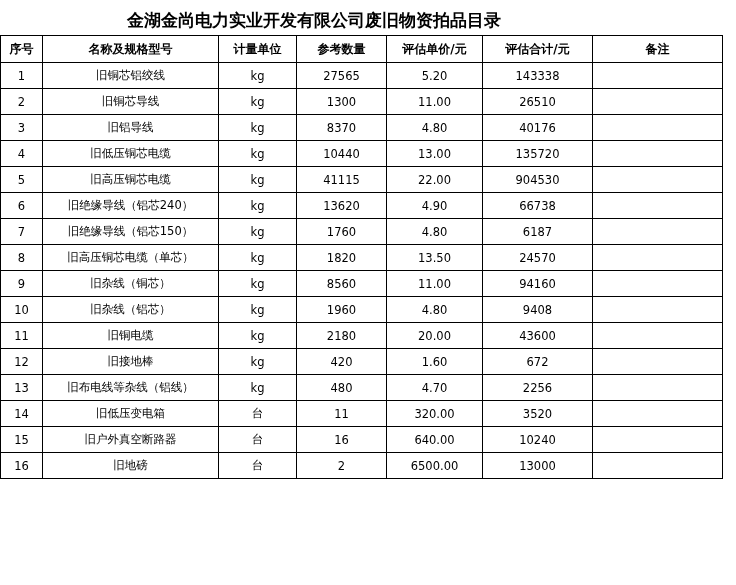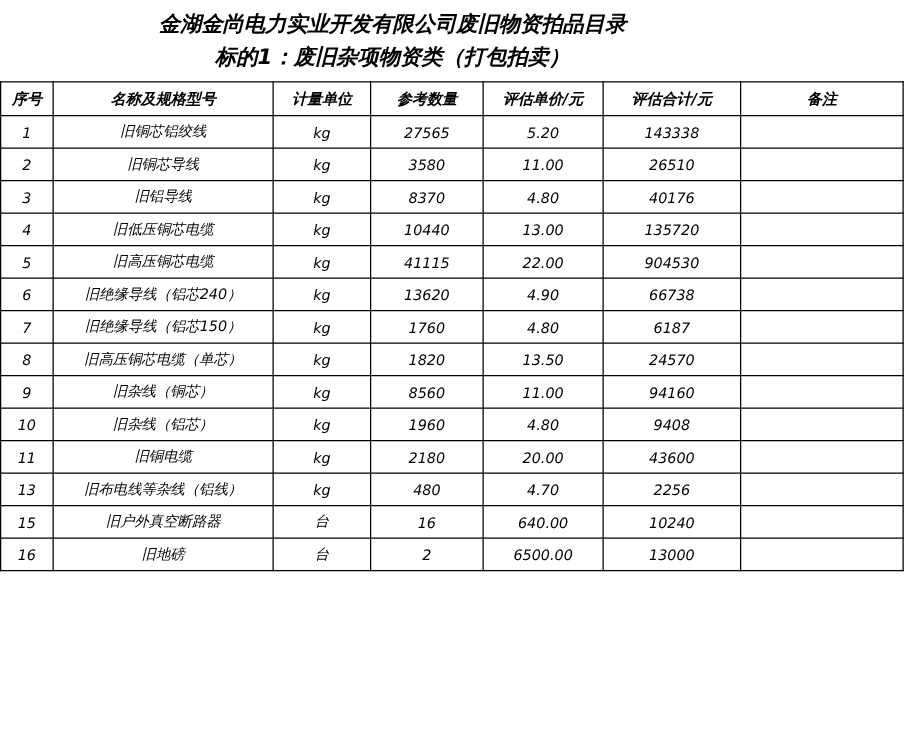--- a/index.html
+++ b/index.html
@@ -11,21 +11,20 @@
     width: 736px;
     height: 585px;
     font-family: "DejaVu Sans", "Liberation Sans", sans-serif;
     color: #000000;
     overflow: hidden;
   }
   .page {
     width: 628px;
     box-sizing: border-box;
     padding: 0;
-    font-style: italic;
   }
   .doc-title {
     text-align: center;
     font-size: 17px;
     font-weight: bold;
     letter-spacing: 0px;
     margin-top: 9px;
     margin-bottom: 4px;
     line-height: 22px;
   }
@@ -71,21 +70,20 @@
   col.w-price { width: 96px; }
   col.w-total { width: 110px; }
   col.w-remark { width: 130px; }
 </style>
 </head>
 <body>
 
 <div class="page">
 
   <div class="doc-title">金湖金尚电力实业开发有限公司废旧物资拍品目录</div>
-  <div class="doc-subtitle">标的1：废旧杂项物资类（打包拍卖）</div>
 
   <table class="main-table">
     <colgroup>
       <col class="w-idx">
       <col class="w-name">
       <col class="w-unit">
       <col class="w-qty">
       <col class="w-price">
       <col class="w-total">
       <col class="w-remark">
@@ -108,21 +106,21 @@
         <td class="c-unit">kg</td>
         <td class="c-qty">27565</td>
         <td class="c-price">5.20</td>
         <td class="c-total">143338</td>
         <td class="c-remark"></td>
       </tr>
       <tr>
         <td class="c-idx">2</td>
         <td class="c-name">旧铜芯导线</td>
         <td class="c-unit">kg</td>
-        <td class="c-qty">3580</td>
+        <td class="c-qty">1300</td>
         <td class="c-price">11.00</td>
         <td class="c-total">26510</td>
         <td class="c-remark"></td>
       </tr>
       <tr>
         <td class="c-idx">3</td>
         <td class="c-name">旧铝导线</td>
         <td class="c-unit">kg</td>
         <td class="c-qty">8370</td>
         <td class="c-price">4.80</td>
@@ -195,26 +193,44 @@
       <tr>
         <td class="c-idx">11</td>
         <td class="c-name">旧铜电缆</td>
         <td class="c-unit">kg</td>
         <td class="c-qty">2180</td>
         <td class="c-price">20.00</td>
         <td class="c-total">43600</td>
         <td class="c-remark"></td>
       </tr>
       <tr>
+        <td class="c-idx">12</td>
+        <td class="c-name">旧接地棒</td>
+        <td class="c-unit">kg</td>
+        <td class="c-qty">420</td>
+        <td class="c-price">1.60</td>
+        <td class="c-total">672</td>
+        <td class="c-remark"></td>
+      </tr>
+      <tr>
         <td class="c-idx">13</td>
         <td class="c-name">旧布电线等杂线（铝线）</td>
         <td class="c-unit">kg</td>
         <td class="c-qty">480</td>
         <td class="c-price">4.70</td>
         <td class="c-total">2256</td>
+        <td class="c-remark"></td>
+      </tr>
+      <tr>
+        <td class="c-idx">14</td>
+        <td class="c-name">旧低压变电箱</td>
+        <td class="c-unit">台</td>
+        <td class="c-qty">11</td>
+        <td class="c-price">320.00</td>
+        <td class="c-total">3520</td>
         <td class="c-remark"></td>
       </tr>
       <tr>
         <td class="c-idx">15</td>
         <td class="c-name">旧户外真空断路器</td>
         <td class="c-unit">台</td>
         <td class="c-qty">16</td>
         <td class="c-price">640.00</td>
         <td class="c-total">10240</td>
         <td class="c-remark"></td>

